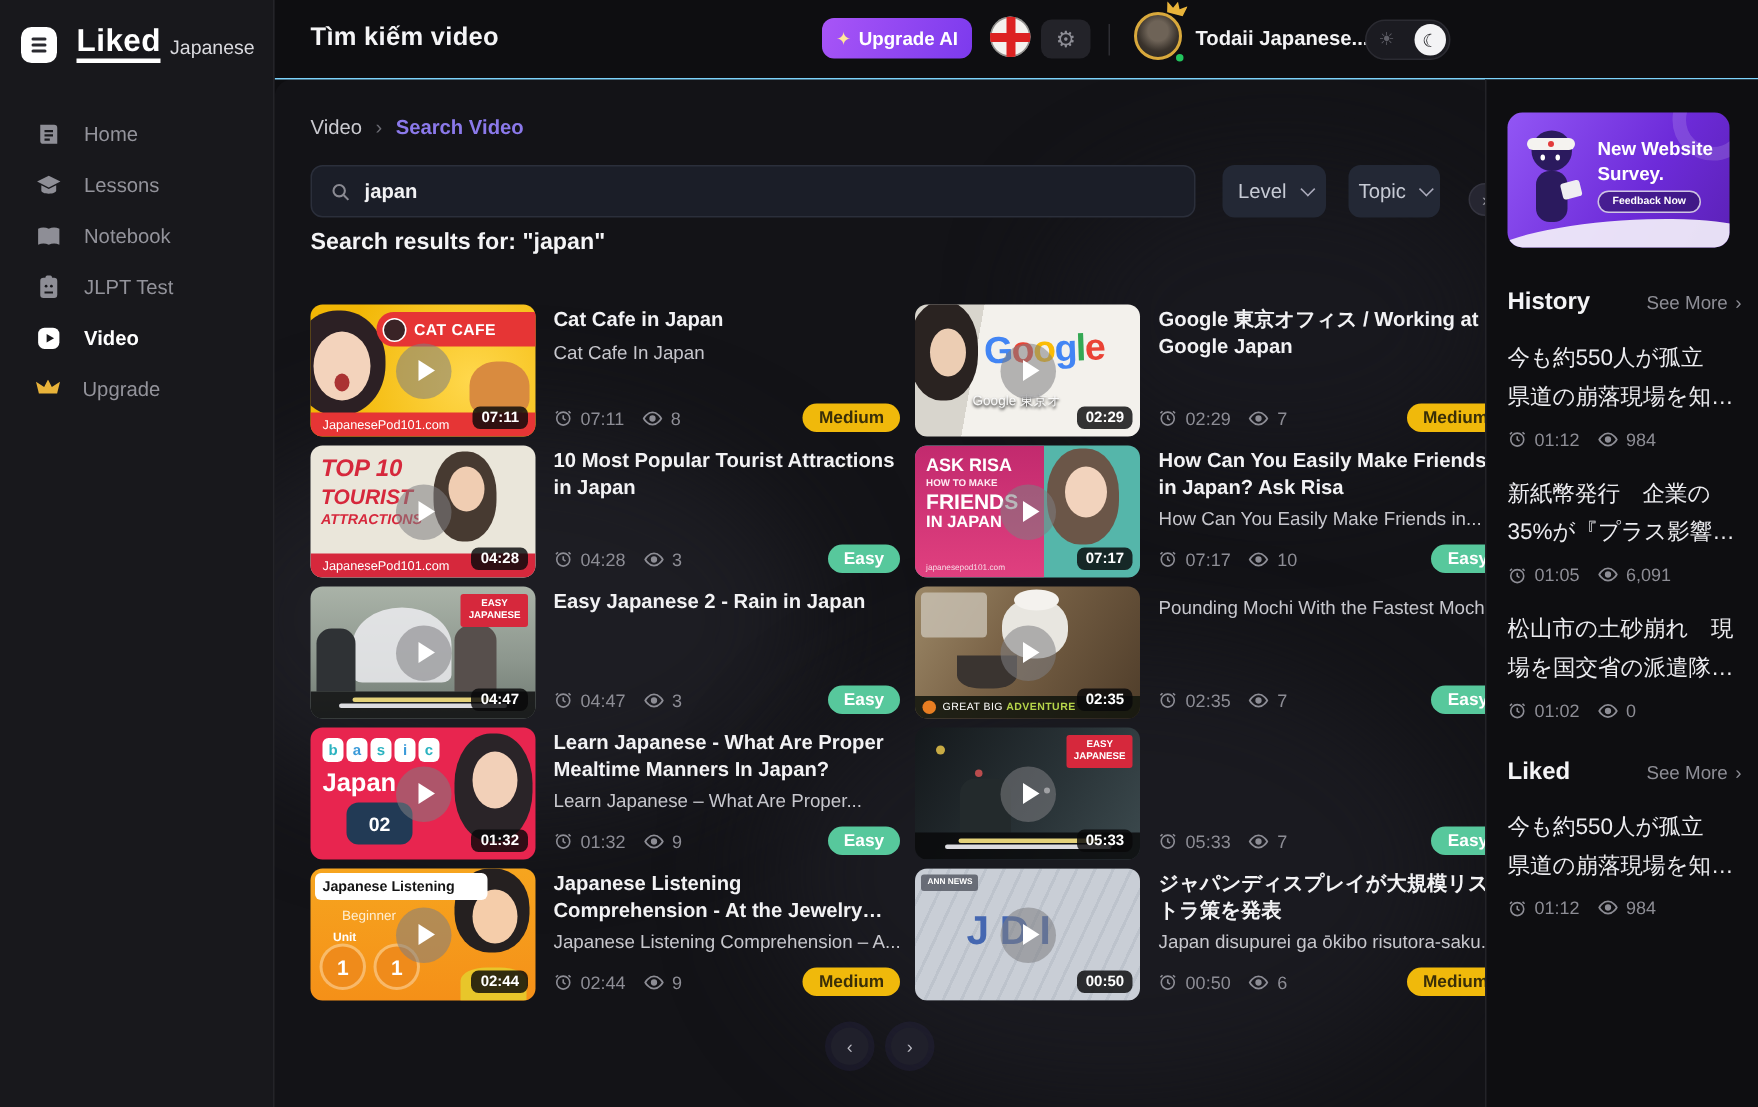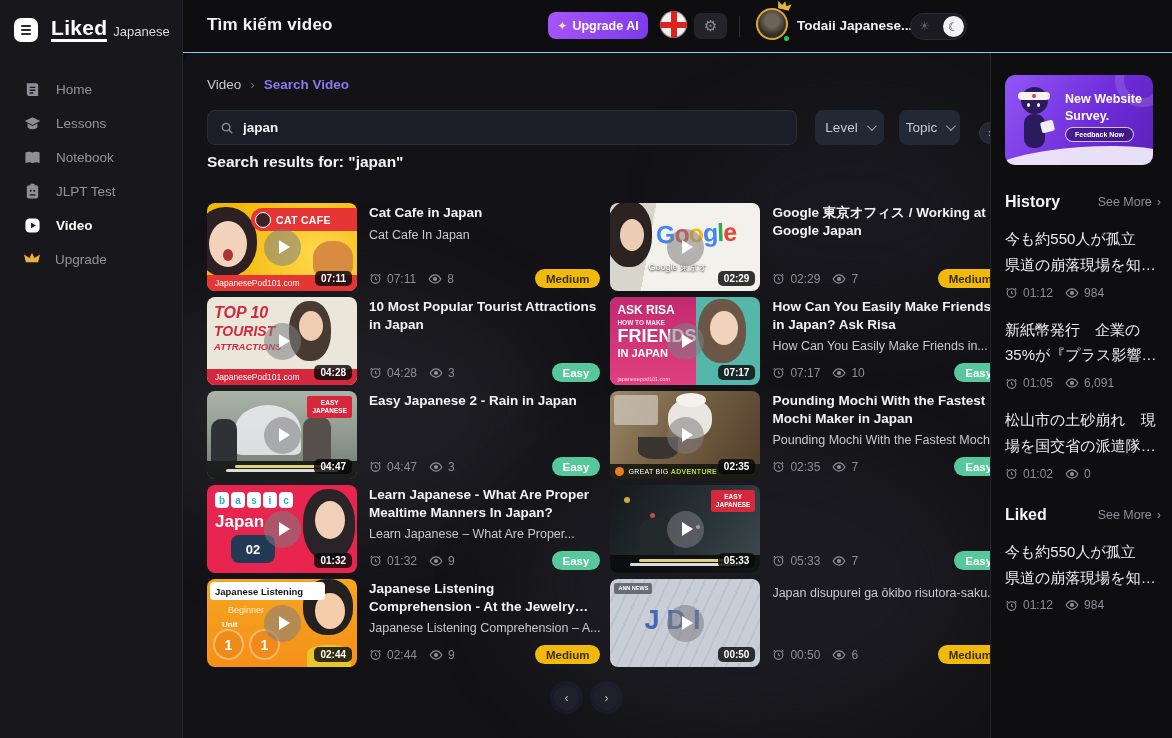--- a/index.html
+++ b/index.html
@@ -106,21 +106,21 @@
   .th-top10 .l1 { left:7px; top:7px; color:#d6283c; font-weight:800; font-style:italic; font-size:16px; }
   .th-top10 .l2 { left:7px; top:26px; color:#d6283c; font-weight:800; font-style:italic; font-size:14px; }
   .th-top10 .l3 { left:7px; top:44px; color:#d6283c; font-weight:800; font-style:italic; font-size:9.5px; }
   .th-top10 .hair { right:26px; top:4px; width:42px; height:60px; border-radius:46%; background:#473a31; }
   .th-top10 .face { right:34px; top:14px; width:24px; height:30px; border-radius:50%; background:#f0cdb2; }
 
   .th-askrisa { background:#55b6aa; }
   .th-askrisa .panel { position:absolute; left:0; top:0; bottom:0; width:86px; background:linear-gradient(180deg,#c22a6e,#e0407f); padding:6px 0 0 7px; z-index:2;}
   .th-askrisa .panel .p1 { color:#fff; font-weight:800; font-size:12px; }
   .th-askrisa .panel .p2 { color:#ffe9f2; font-weight:700; font-size:6.5px; margin-top:2px; }
-  .th-askrisa .panel .p3 { color:#fff; font-weight:800; font-size:18px; }
+  .th-askrisa .panel .p3 { color:#fff; font-weight:800; font-size:14px; }
   .th-askrisa .panel .p4 { color:#fff; font-weight:800; font-size:11px; }
   .th-askrisa .panel .p5 { color:rgba(255,255,255,.8); font-size:5.5px; position:absolute; bottom:3px; left:7px; }
   .th-askrisa .hair { right:14px; top:2px; width:48px; height:64px; border-radius:46%; background:#6b5648; }
   .th-askrisa .face { right:22px; top:14px; width:28px; height:34px; border-radius:50%; background:#f2d3bd; }
 
   .th-easyj2 { background:linear-gradient(180deg,#aab3a8,#8d978e 55%,#6f7a72); }
   .th-easyj2 .umb { left:28px; top:14px; width:66px; height:50px; border-radius:50% 50% 10% 10%; background:rgba(236,236,240,.85); }
   .th-easyj2 .fig1 { left:4px; bottom:18px; width:26px; height:42px; border-radius:10px 10px 0 0; background:#2f3235; }
   .th-easyj2 .fig2 { left:96px; bottom:18px; width:28px; height:44px; border-radius:10px 10px 0 0; background:#574f4c; }
   .redbadge { position:absolute; top:5px; right:5px; background:#d6283c; color:#fff; font-weight:800; font-size:6.5px; line-height:1.25; padding:3px 5px; border-radius:2px; text-align:center; z-index:3; }
@@ -489,21 +489,20 @@
           <div class="t-abs cap2"></div>
           <div class="t-abs bowl"></div>
           <div class="foot">
               <b></b>
               <span><span>GREAT BIG </span><em>ADVENTURE</em></span>
             </div>
           <div class="play"></div>
           <div class="dur">02:35</div>
         </div>
         <div class="cbody">
-          <div class="ctitle">Pounding Mochi With the Fastest Mochi Maker in Japan</div>
           <div class="csub">Pounding Mochi With the Fastest Mochi...</div>
           <div class="cmeta">
             <svg width="13" height="13" viewBox="0 0 24 24" fill="none" stroke="#8d8d95" stroke-width="2">
                 <circle cx="12" cy="13" r="8"></circle>
                 <path d="M12 9v4l2.8 2M5.5 4 3 6.5M18.5 4 21 6.5"></path>
               </svg>
             <span>02:35</span>
             <svg class="views-ico" width="14" height="14" viewBox="0 0 24 24" fill="none" stroke="#8d8d95" stroke-width="2">
                 <path d="M2 12s4-7 10-7 10 7 10 7-4 7-10 7-10-7-10-7z"></path>
                 <circle cx="12" cy="12" r="2.6" fill="#8d8d95"></circle>
@@ -617,20 +616,21 @@
       </div>
 
       <div class="card">
         <div class="thumb th-jdi">
           <div class="ann">ANN NEWS</div>
           <div class="t-abs logo">JDI</div>
           <div class="play"></div>
           <div class="dur">00:50</div>
         </div>
         <div class="cbody">
+          <div class="ctitle">ジャパンディスプレイが大規模リストラ策を発表</div>
           <div class="csub">Japan disupurei ga ōkibo risutora-saku...</div>
           <div class="cmeta">
             <svg width="13" height="13" viewBox="0 0 24 24" fill="none" stroke="#8d8d95" stroke-width="2">
                 <circle cx="12" cy="13" r="8"></circle>
                 <path d="M12 9v4l2.8 2M5.5 4 3 6.5M18.5 4 21 6.5"></path>
               </svg>
             <span>00:50</span>
             <svg class="views-ico" width="14" height="14" viewBox="0 0 24 24" fill="none" stroke="#8d8d95" stroke-width="2">
                 <path d="M2 12s4-7 10-7 10 7 10 7-4 7-10 7-10-7-10-7z"></path>
                 <circle cx="12" cy="12" r="2.6" fill="#8d8d95"></circle>

